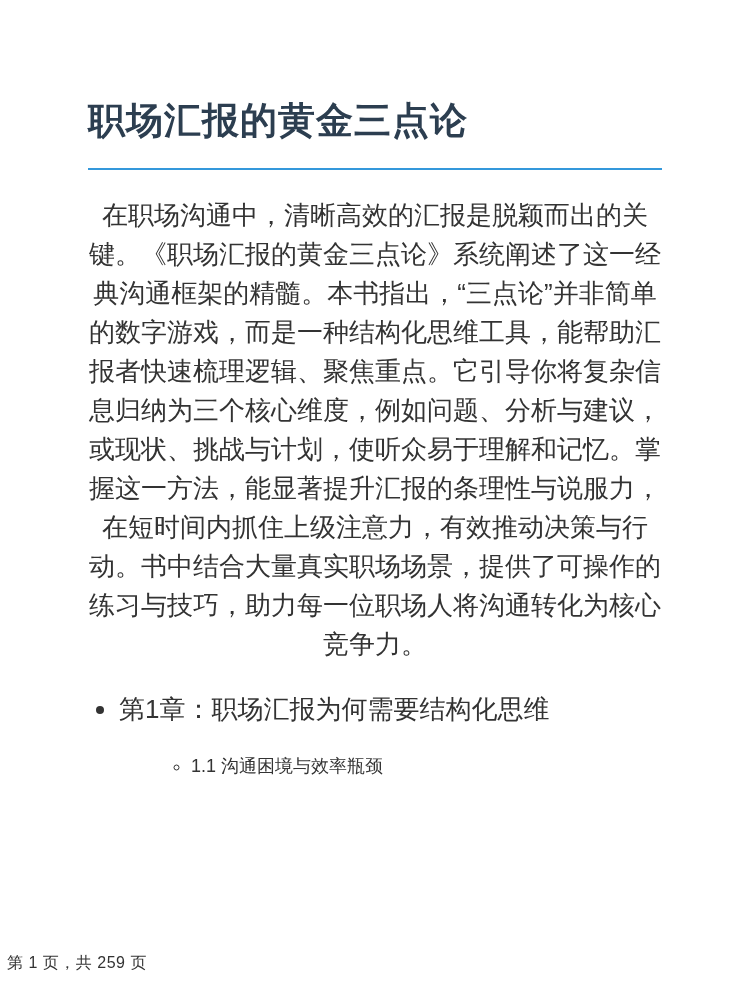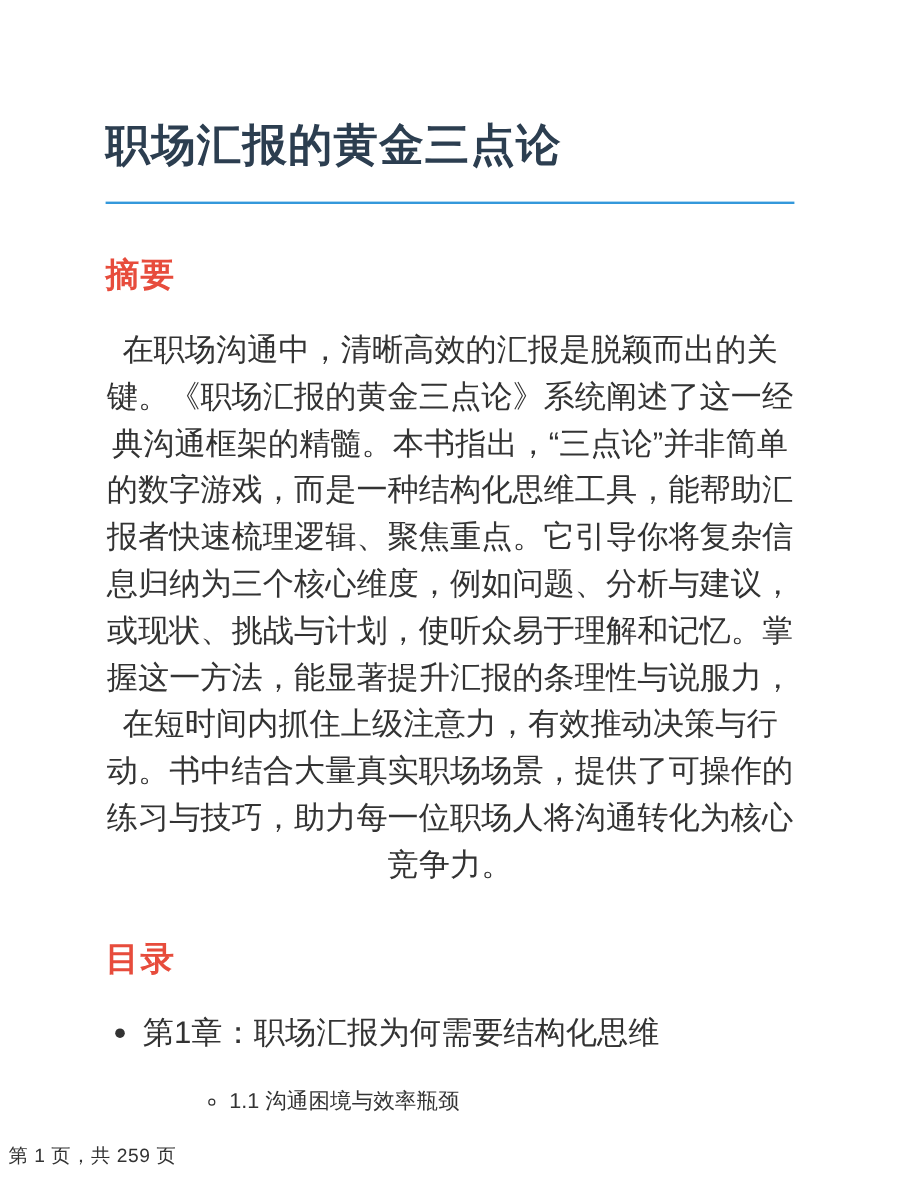--- a/index.html
+++ b/index.html
@@ -81,25 +81,23 @@
 </style>
 </head>
 <body>
 
 <div class="page">
 
   <h1 class="doc-title">职场汇报的黄金三点论</h1>
 
   <hr class="title-divider">
 
-  <h2 class="section-heading">摘要</h2>
 
   <p class="abstract-body">在职场沟通中，清晰高效的汇报是脱颖而出的关键。《职场汇报的黄金三点论》系统阐述了这一经典沟通框架的精髓。本书指出，“三点论”并非简单的数字游戏，而是一种结构化思维工具，能帮助汇报者快速梳理逻辑、聚焦重点。它引导你将复杂信息归纳为三个核心维度，例如问题、分析与建议，或现状、挑战与计划，使听众易于理解和记忆。掌握这一方法，能显著提升汇报的条理性与说服力，在短时间内抓住上级注意力，有效推动决策与行动。书中结合大量真实职场场景，提供了可操作的练习与技巧，助力每一位职场人将沟通转化为核心竞争力。</p>
 
-  <h2 class="section-heading">目录</h2>
 
   <ul class="toc-list">
     <li>
       <span>第1章：职场汇报为何需要结构化思维</span>
       <ul class="toc-sublist">
         <li>
           <span>1.1 沟通困境与效率瓶颈</span>
         </li>
       </ul>
     </li>

